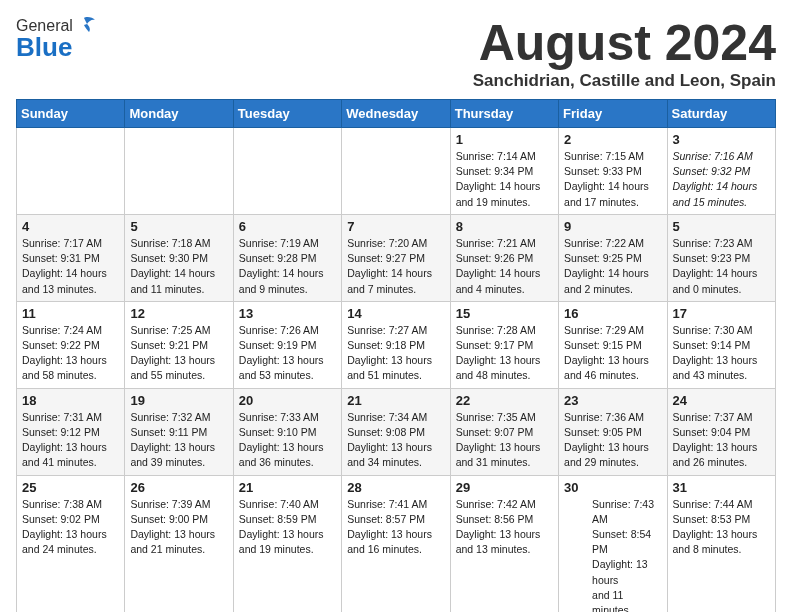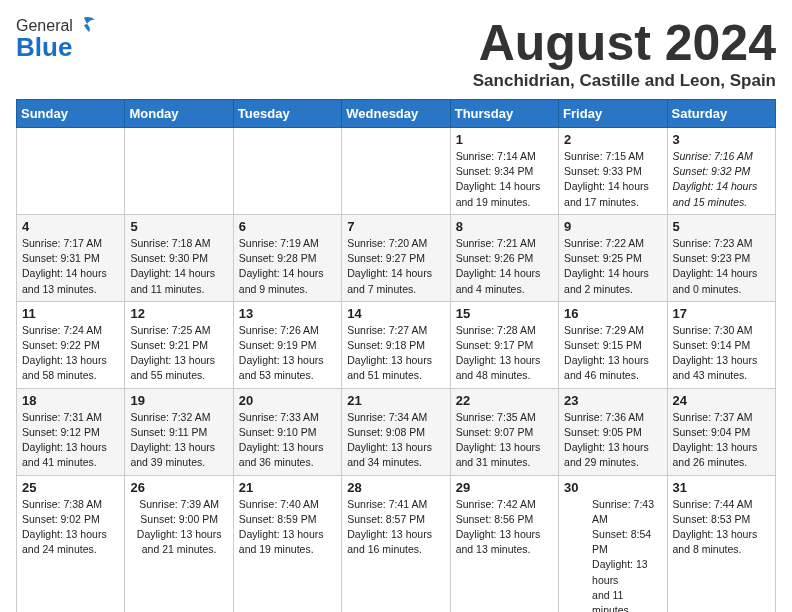--- a/index.html
+++ b/index.html
@@ -298,21 +298,21 @@
       <tr>
         <td>
           <span class="day-number">25</span>
           <div class="day-info" style="white-space: pre-line;">Sunrise: 7:38 AM
 Sunset: 9:02 PM
 Daylight: 13 hours
 and 24 minutes.</div>
         </td>
         <td>
           <span class="day-number">26</span>
-          <div class="day-info" style="white-space: pre-line; text-align: center;">Sunrise: 7:39 AM
+          <div class="day-info" style="white-space: pre-line;">Sunrise: 7:39 AM
 Sunset: 9:00 PM
 Daylight: 13 hours
 and 21 minutes.</div>
         </td>
         <td>
           <span class="day-number">21</span>
           <div class="day-info" style="white-space: pre-line;">Sunrise: 7:40 AM
 Sunset: 8:59 PM
 Daylight: 13 hours
 and 19 minutes.</div>

